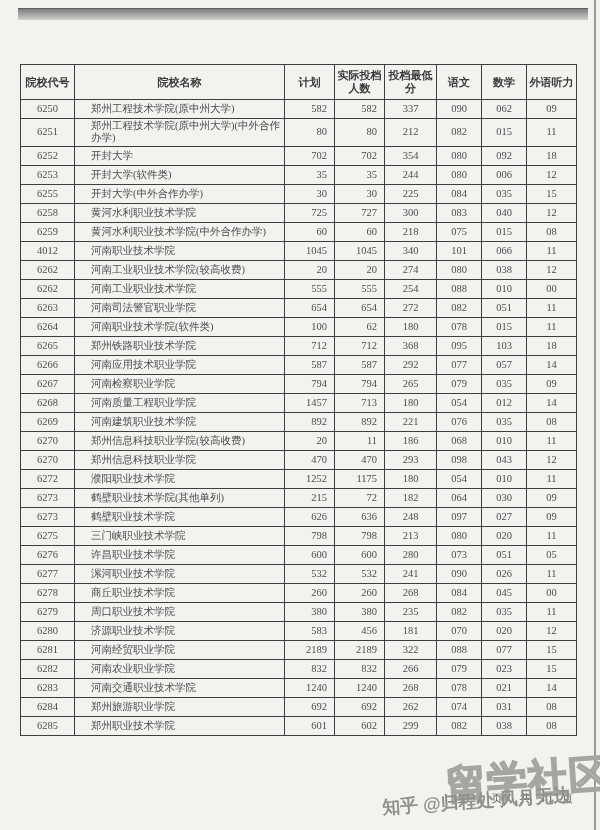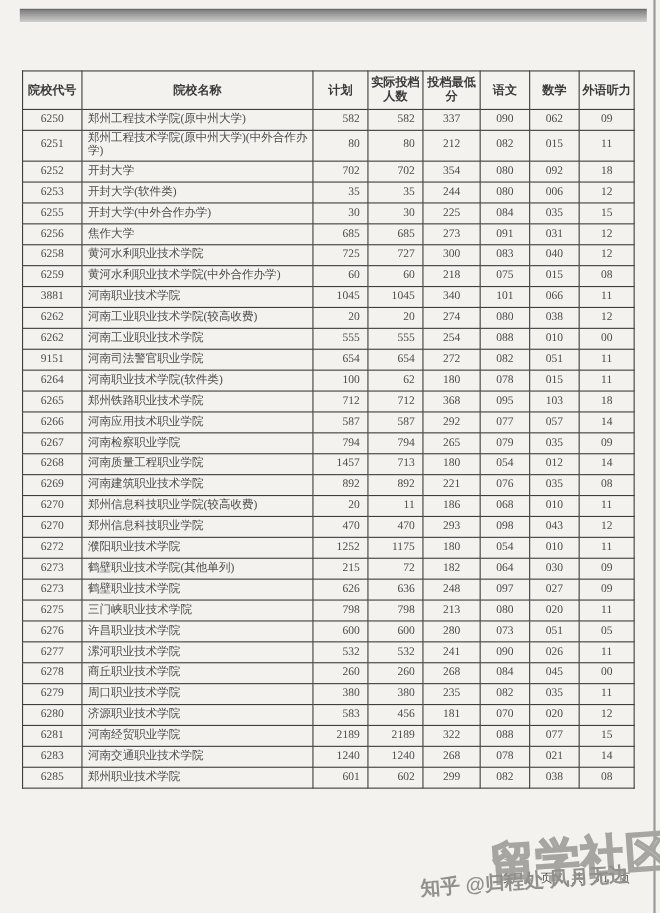--- a/index.html
+++ b/index.html
@@ -27,21 +27,21 @@
     border:1.5px solid #3e3e3e;
     font-size:10.5px; line-height:1.18;
     padding:1px 3px; height:16px;
     text-align:center; color:#4c4c4c;
     overflow:hidden;
   }
   .score-table th {
     font-size:11px; font-weight:bold; color:#3a3a3a;
     padding:2px 1px; height:30px;
   }
-  .score-table td.c-name { text-align:left; padding-left:5px; }
+  .score-table td.c-name { text-align:left; padding-left:16px; }
   .score-table td.c-plan, .score-table td.c-actual { text-align:right; padding-right:7px; }
   .footer {
     position:absolute; left:20px; top:791px; width:556px;
     text-align:right; font-size:11px; letter-spacing:3px; color:#555;
   }
   .wm-big {
     position:absolute; left:446px; top:752px;
     font-family:"Liberation Sans","DejaVu Sans",sans-serif;
     font-size:40px; font-weight:bold; letter-spacing:1px;
     color:#d6d4d0; -webkit-text-stroke:1.6px #a7a5a1;
@@ -129,51 +129,41 @@
       <td class="c-code">6255</td>
       <td class="c-name">开封大学(中外合作办学)</td>
       <td class="c-plan">30</td>
       <td class="c-actual">30</td>
       <td class="c-min">225</td>
       <td class="c-chinese">084</td>
       <td class="c-math">035</td>
       <td class="c-listening">15</td>
     </tr>
       <tr>
-      <td class="c-code">6256</td>
-      <td class="c-name">焦作大学</td>
-      <td class="c-plan">685</td>
-      <td class="c-actual">685</td>
-      <td class="c-min">273</td>
-      <td class="c-chinese">091</td>
-      <td class="c-math">031</td>
-      <td class="c-listening">12</td>
-    </tr>
-      <tr>
       <td class="c-code">6258</td>
       <td class="c-name">黄河水利职业技术学院</td>
       <td class="c-plan">725</td>
       <td class="c-actual">727</td>
       <td class="c-min">300</td>
       <td class="c-chinese">083</td>
       <td class="c-math">040</td>
       <td class="c-listening">12</td>
     </tr>
       <tr>
       <td class="c-code">6259</td>
       <td class="c-name">黄河水利职业技术学院(中外合作办学)</td>
       <td class="c-plan">60</td>
       <td class="c-actual">60</td>
       <td class="c-min">218</td>
       <td class="c-chinese">075</td>
       <td class="c-math">015</td>
       <td class="c-listening">08</td>
     </tr>
       <tr>
-      <td class="c-code">3881</td>
+      <td class="c-code">4012</td>
       <td class="c-name">河南职业技术学院</td>
       <td class="c-plan">1045</td>
       <td class="c-actual">1045</td>
       <td class="c-min">340</td>
       <td class="c-chinese">101</td>
       <td class="c-math">066</td>
       <td class="c-listening">11</td>
     </tr>
       <tr>
       <td class="c-code">6262</td>
@@ -189,21 +179,21 @@
       <td class="c-code">6262</td>
       <td class="c-name">河南工业职业技术学院</td>
       <td class="c-plan">555</td>
       <td class="c-actual">555</td>
       <td class="c-min">254</td>
       <td class="c-chinese">088</td>
       <td class="c-math">010</td>
       <td class="c-listening">00</td>
     </tr>
       <tr>
-      <td class="c-code">9151</td>
+      <td class="c-code">6263</td>
       <td class="c-name">河南司法警官职业学院</td>
       <td class="c-plan">654</td>
       <td class="c-actual">654</td>
       <td class="c-min">272</td>
       <td class="c-chinese">082</td>
       <td class="c-math">051</td>
       <td class="c-listening">11</td>
     </tr>
       <tr>
       <td class="c-code">6264</td>
@@ -379,30 +369,50 @@
       <td class="c-code">6281</td>
       <td class="c-name">河南经贸职业学院</td>
       <td class="c-plan">2189</td>
       <td class="c-actual">2189</td>
       <td class="c-min">322</td>
       <td class="c-chinese">088</td>
       <td class="c-math">077</td>
       <td class="c-listening">15</td>
     </tr>
       <tr>
+      <td class="c-code">6282</td>
+      <td class="c-name">河南农业职业学院</td>
+      <td class="c-plan">832</td>
+      <td class="c-actual">832</td>
+      <td class="c-min">266</td>
+      <td class="c-chinese">079</td>
+      <td class="c-math">023</td>
+      <td class="c-listening">15</td>
+    </tr>
+      <tr>
       <td class="c-code">6283</td>
       <td class="c-name">河南交通职业技术学院</td>
       <td class="c-plan">1240</td>
       <td class="c-actual">1240</td>
       <td class="c-min">268</td>
       <td class="c-chinese">078</td>
       <td class="c-math">021</td>
       <td class="c-listening">14</td>
     </tr>
       <tr>
+      <td class="c-code">6284</td>
+      <td class="c-name">郑州旅游职业学院</td>
+      <td class="c-plan">692</td>
+      <td class="c-actual">692</td>
+      <td class="c-min">262</td>
+      <td class="c-chinese">074</td>
+      <td class="c-math">031</td>
+      <td class="c-listening">08</td>
+    </tr>
+      <tr>
       <td class="c-code">6285</td>
       <td class="c-name">郑州职业技术学院</td>
       <td class="c-plan">601</td>
       <td class="c-actual">602</td>
       <td class="c-min">299</td>
       <td class="c-chinese">082</td>
       <td class="c-math">038</td>
       <td class="c-listening">08</td>
     </tr>
     </tbody>

